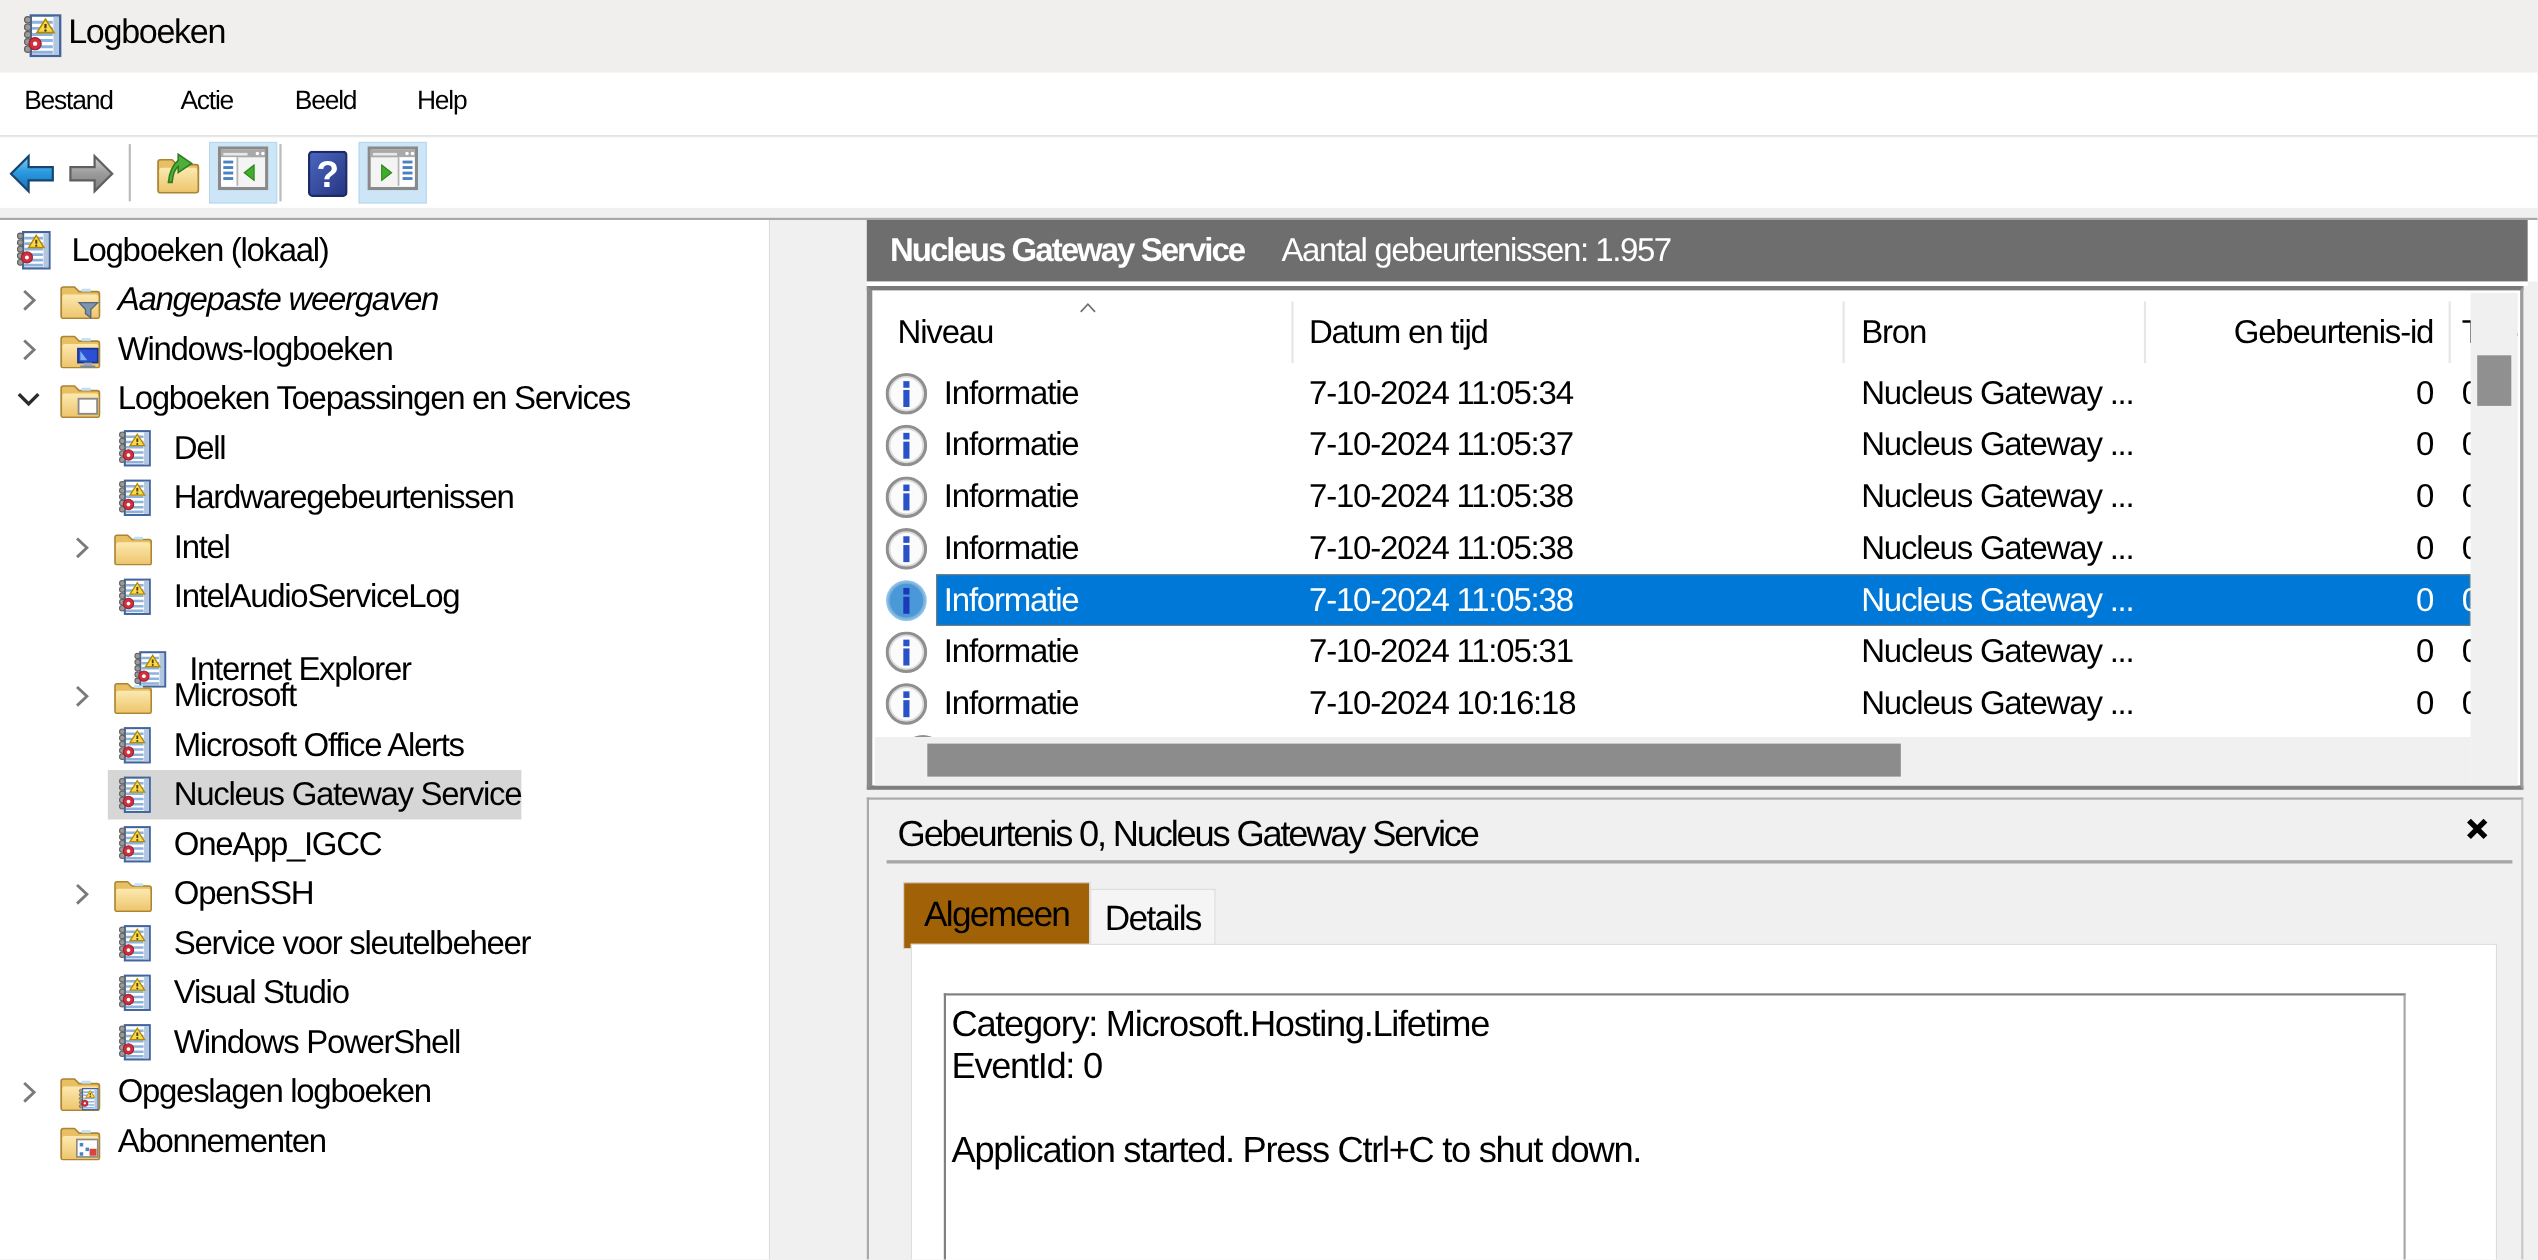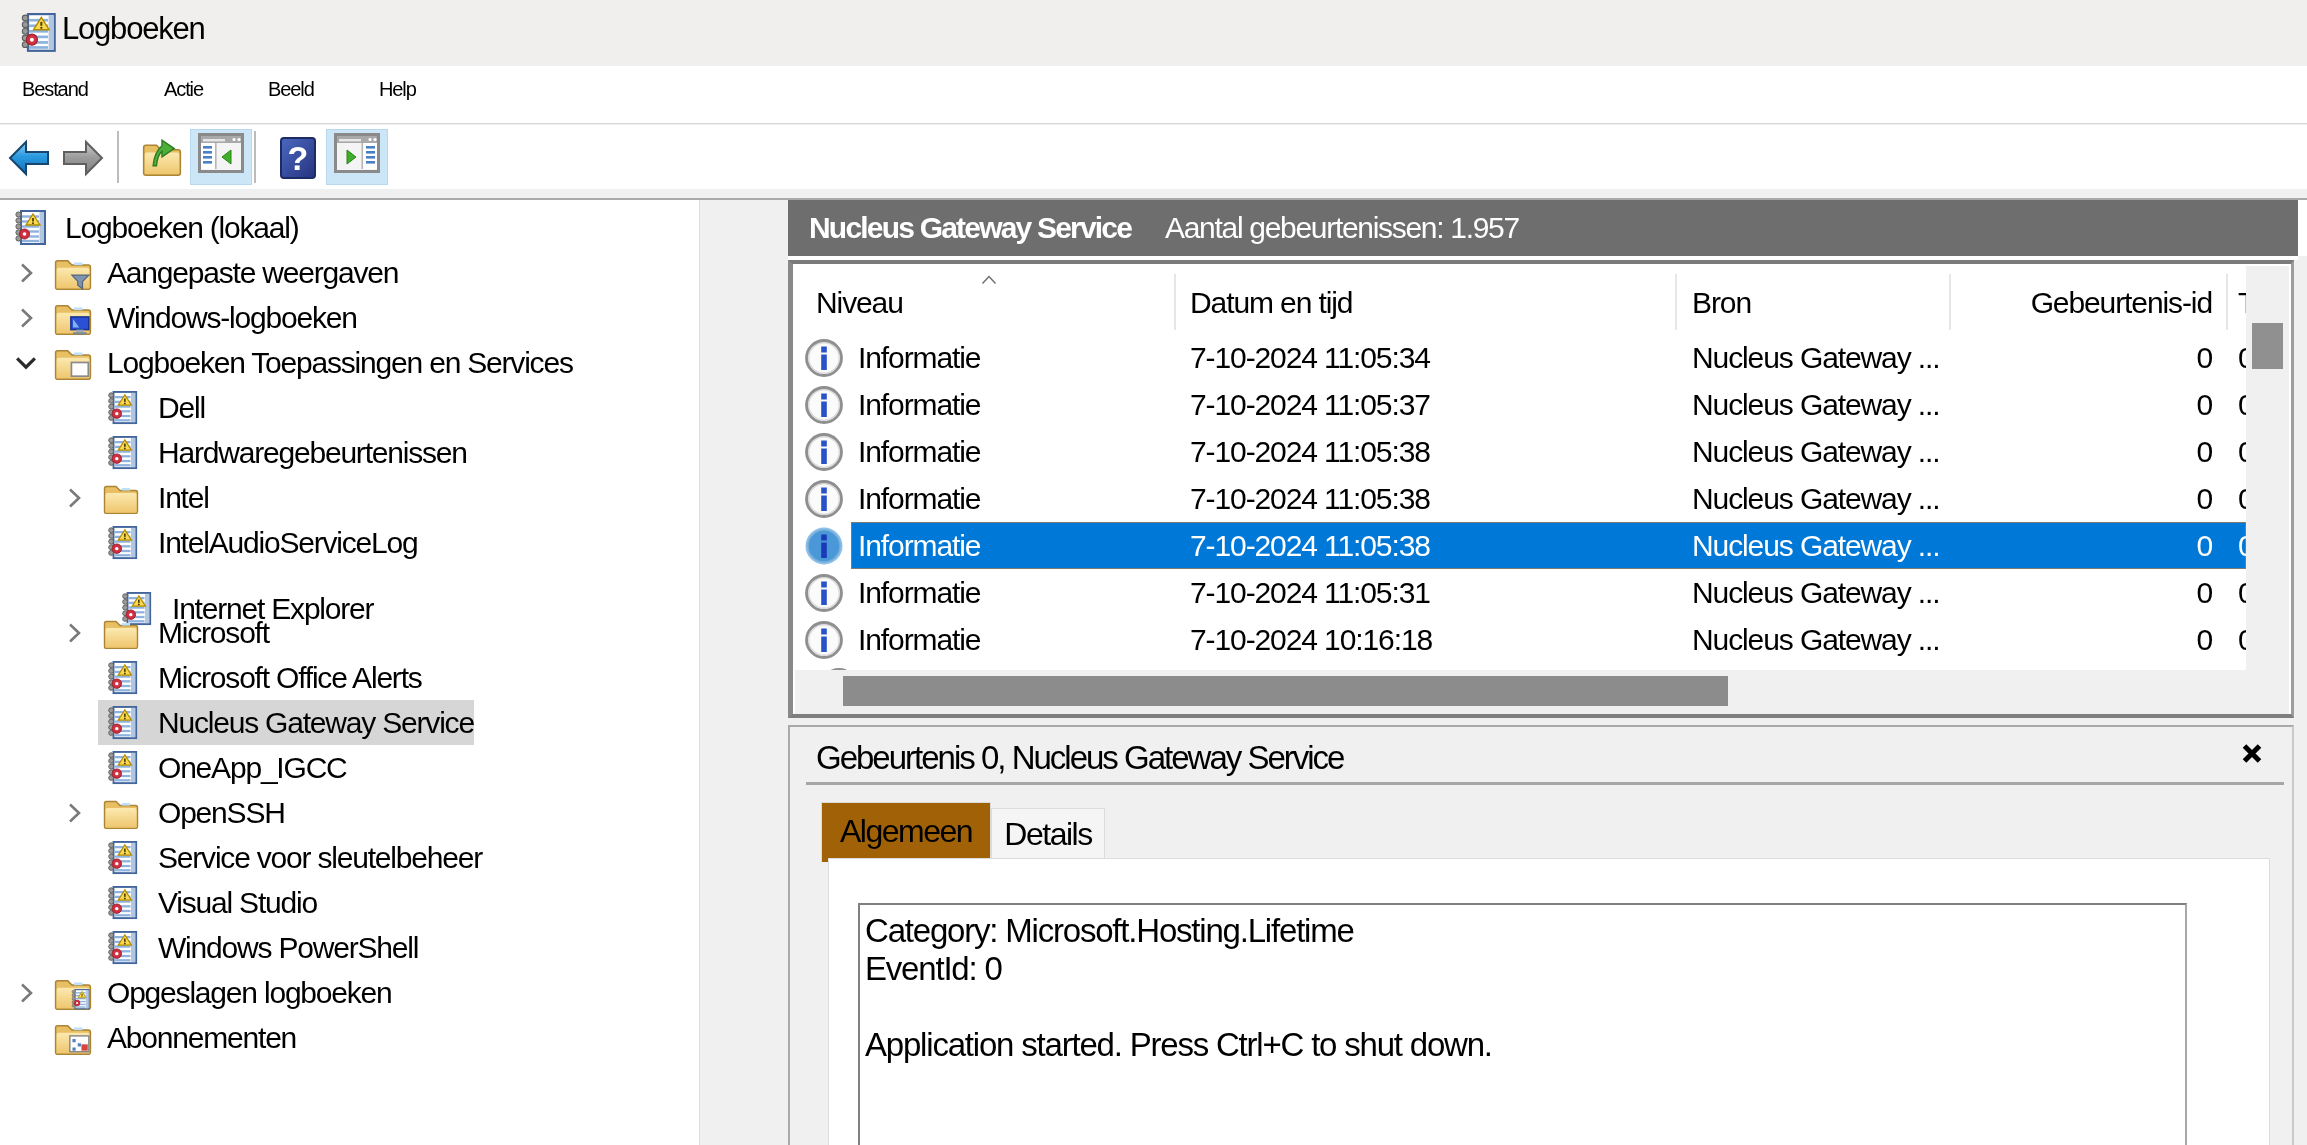--- a/index.html
+++ b/index.html
@@ -3,21 +3,21 @@
 <meta charset="utf-8">
 <style>
 * { margin:0; padding:0; box-sizing:border-box; }
 html,body { width:2307px; height:1145px; overflow:hidden; }
 body { font-family:"Liberation Sans", sans-serif; background:#f0f0f0; position:relative; color:#000; }
 .abs { position:absolute; }
 #titlebar { left:0; top:0; width:2307px; height:66px; background:#f1efee; }
 #titleicon { left:18px; top:12px; }
 #titletext { left:62px; top:11px; font-size:31px; letter-spacing:-1.2px; }
 #menubar { left:0; top:66px; width:2307px; height:58px; background:#fff; border-bottom:1px solid #d8d8d8; }
-.menuitem { position:absolute; top:12px; font-size:20px; letter-spacing:-1.1px; }
+.menuitem { position:absolute; top:12px; font-size:24px; letter-spacing:-1.1px; }
 #toolbar { left:0; top:125px; width:2307px; height:64px; background:#fff; }
 #toolbottom { left:0; top:189px; width:2307px; height:11px; background:#f0f0f0; border-bottom:2px solid #a9a9a9; }
 .tsep { position:absolute; top:6px; width:2px; height:52px; background:#bcbcbc; }
 .tbtn-hl { position:absolute; top:4px; width:62px; height:56px; background:#cde6f7; border:1px solid #b8d8ee; }
 .ticon { position:absolute; }
 #tree { left:0; top:200px; width:700px; height:945px; background:#fff; border-right:1px solid #dcdcdc; }
 .trow { position:absolute; left:0; width:757px; height:45px; }
 .trow .lbl { position:absolute; font-size:30px; letter-spacing:-1.2px; top:50%; transform:translateY(-50%); white-space:nowrap; }
 .tico { position:absolute; top:50%; transform:translateY(-50%); }
 #treesel { position:absolute; left:98px; top:0; width:376px; height:45px; background:#d6d6d6; }
@@ -201,21 +201,21 @@
     <span class="lbl" style="left:65px;">Logboeken (lokaal)</span>
   </div>
   <div class="trow" style="top:50px;">
     <svg class="tico" style="left:16px;" width="20" height="23" viewBox="0 0 18 23">
         <use href="#chevR"></use>
       </svg>
     <svg class="tico" style="left:54px;" width="38" height="34" viewBox="0 0 36 32">
         <use href="#folder"></use>
       <path d="M17 18 h16 l-6 6 v7 l-4.5 -3.5 v-3.5 z" fill="#7e95ad" stroke="#55687c" stroke-width="1.2"></path>
     </svg>
-    <span class="lbl" style="left:107px;">Aangepaste weergaven</span>
+    <span class="lbl" style="left:107px;font-style:italic;">Aangepaste weergaven</span>
   </div>
   <div class="trow" style="top:95px;">
     <svg class="tico" style="left:16px;" width="20" height="23" viewBox="0 0 18 23">
         <use href="#chevR"></use>
       </svg>
     <svg class="tico" style="left:54px;" width="38" height="34" viewBox="0 0 36 32">
         <use href="#folder"></use>
       <rect x="16" y="15" width="17" height="12" fill="#2b50d6" stroke="#1a3390" stroke-width="1.5"></rect>
       <path d="M18 17 l6 8 h-6 z" fill="#7fb2f0"></path>
       <rect x="21" y="27" width="7" height="2.5" fill="#9aa7b8"></rect>

